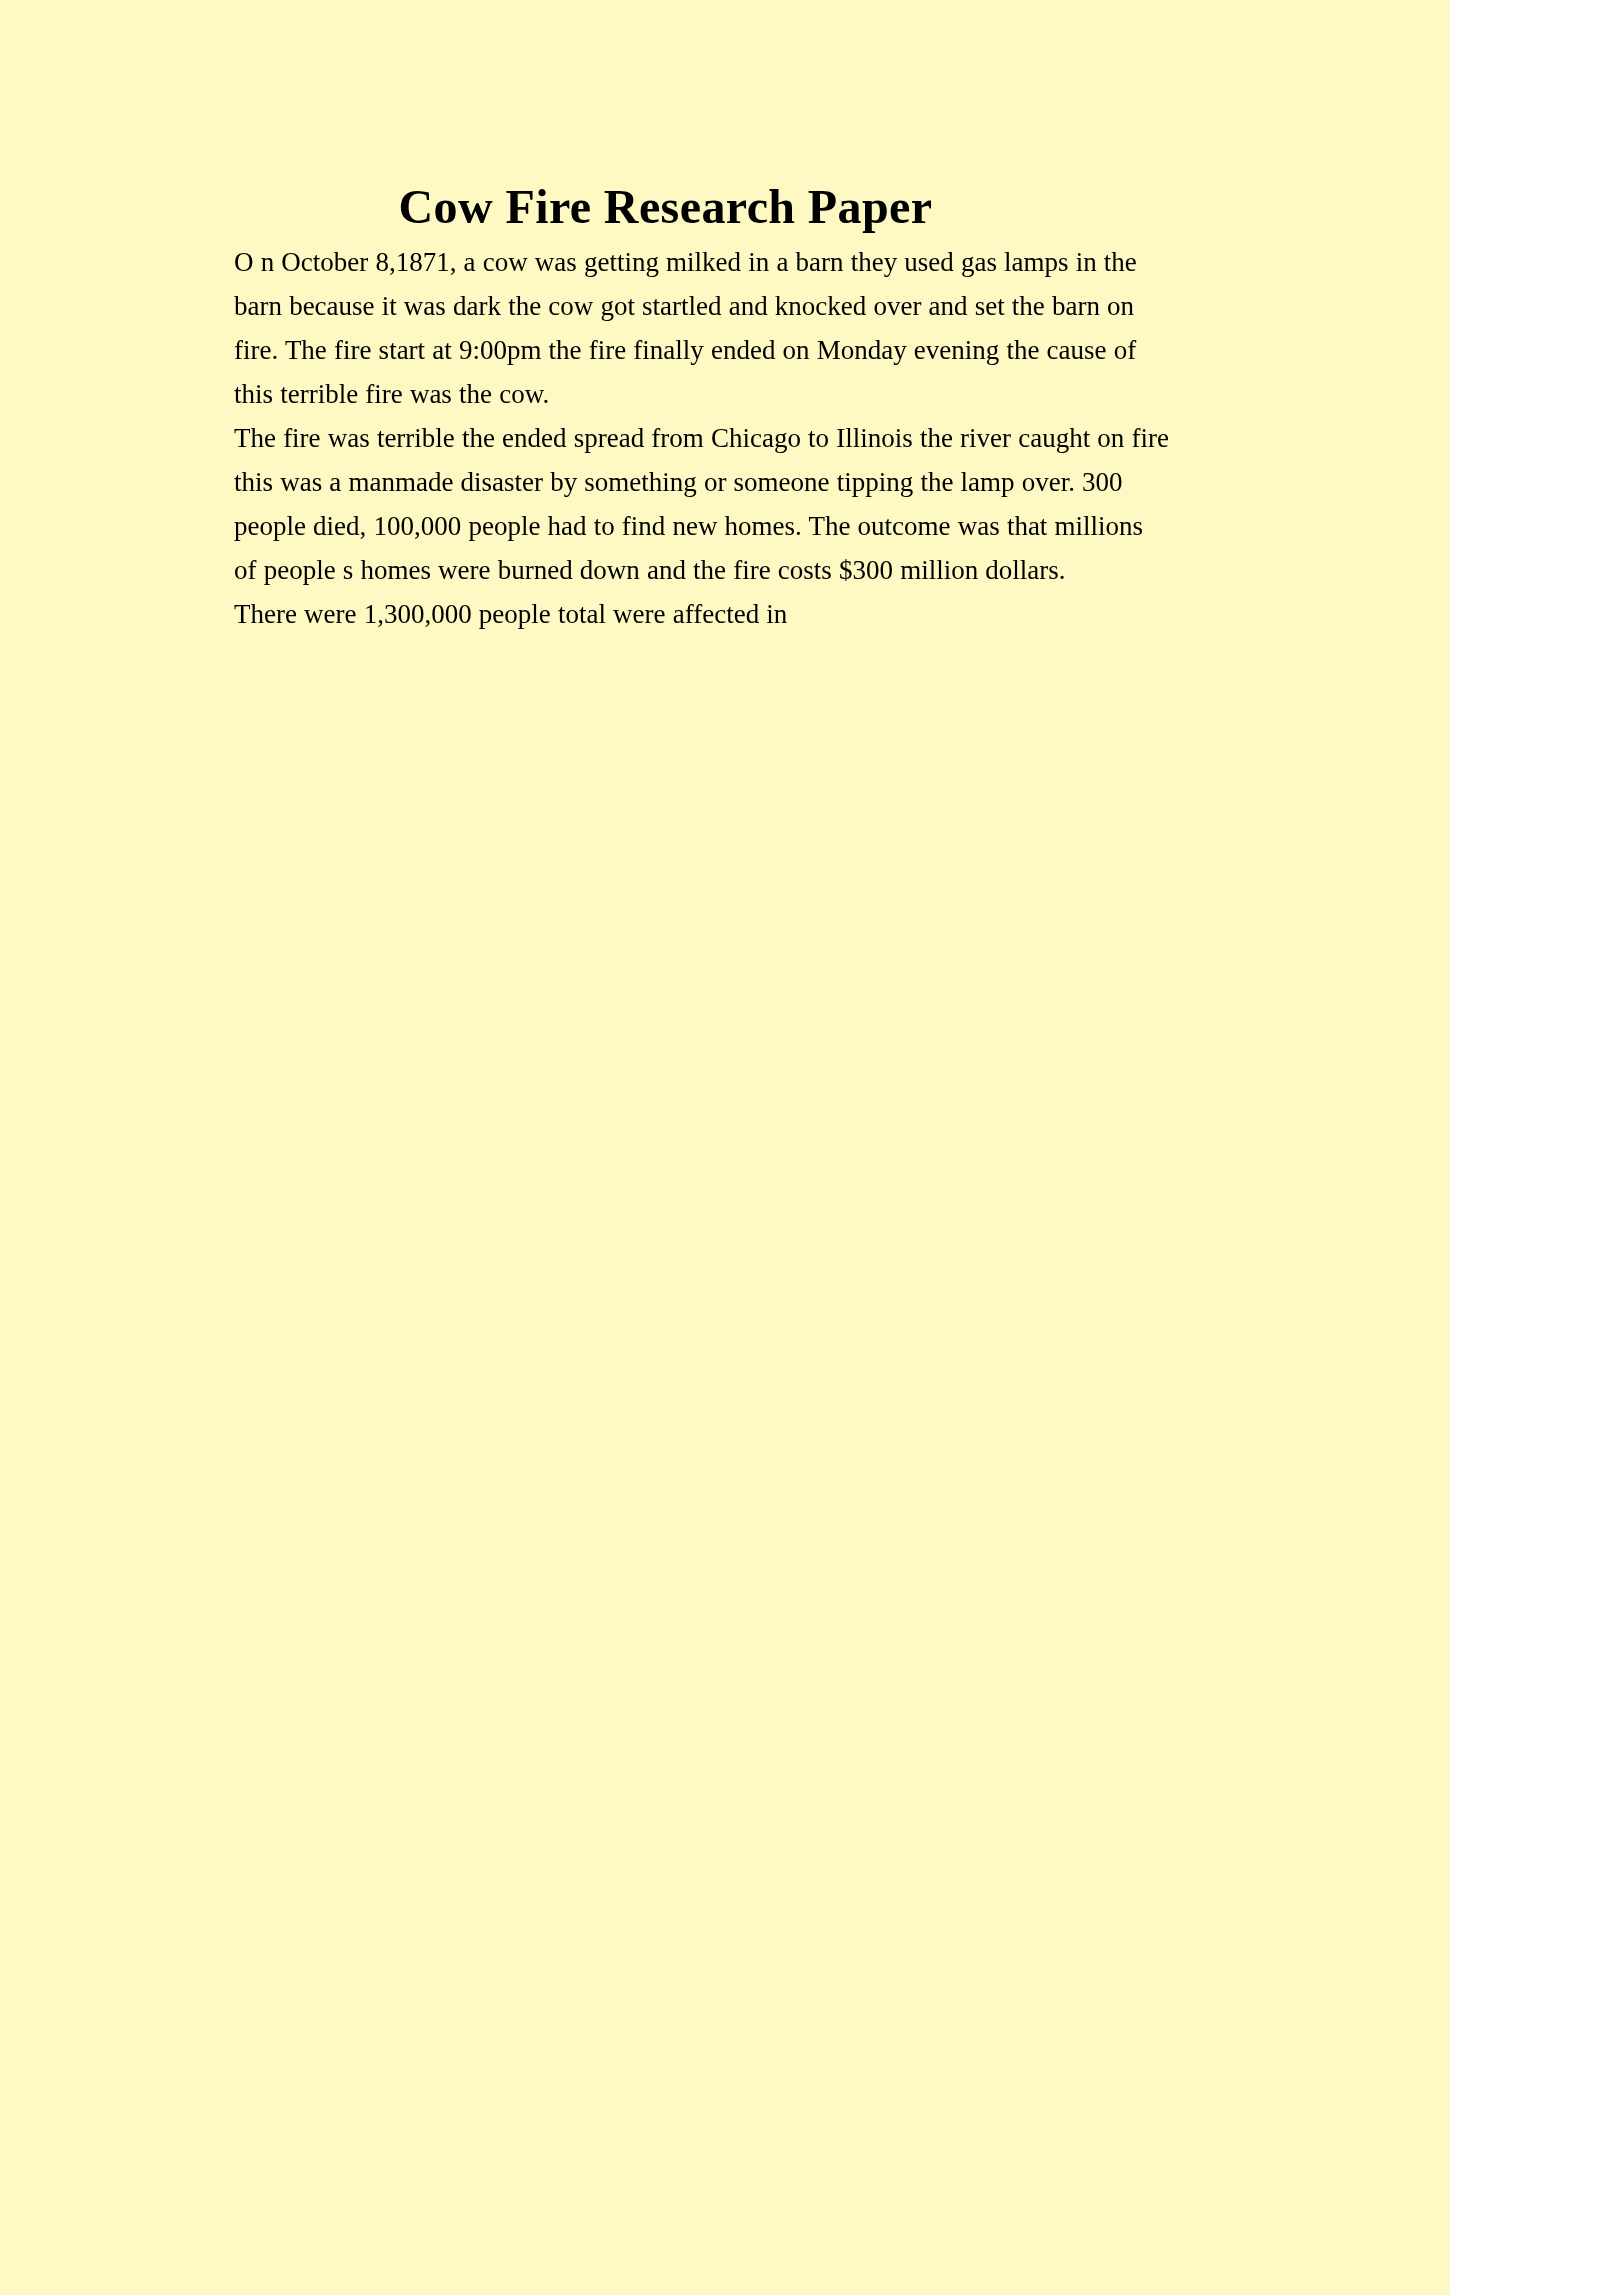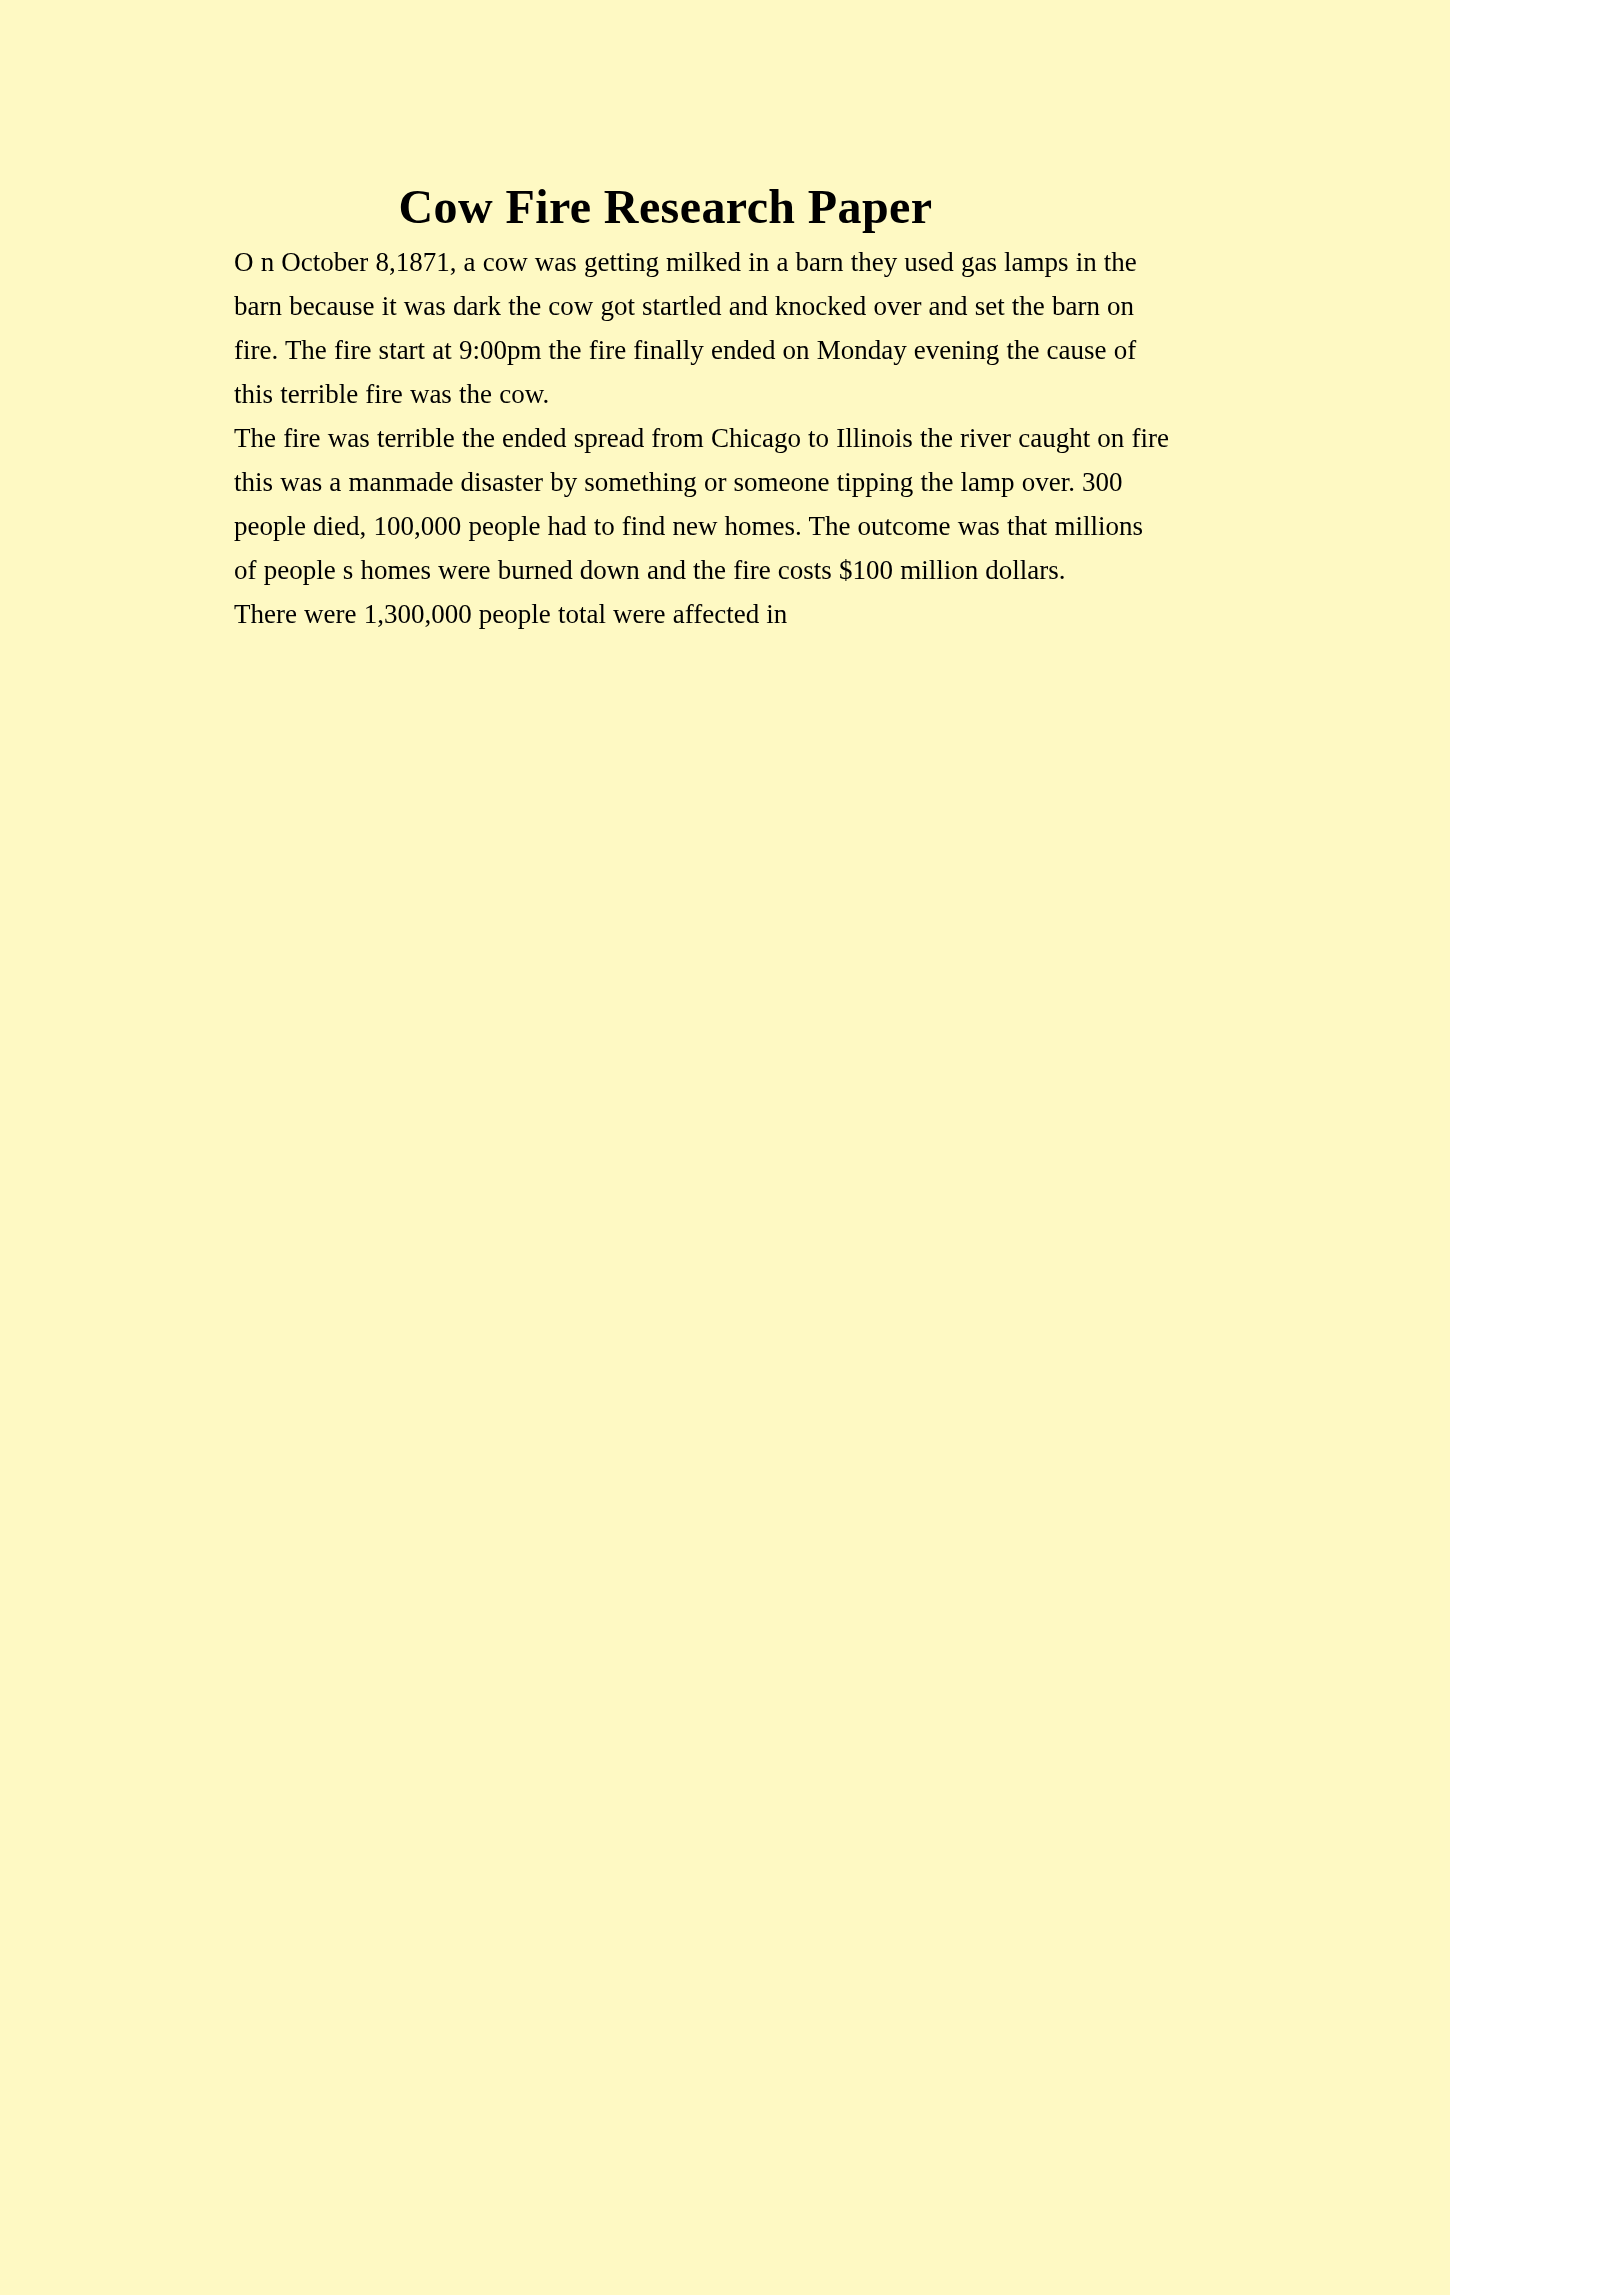--- a/index.html
+++ b/index.html
@@ -75,21 +75,21 @@
       <span class="tline">O n October 8,1871, a cow was getting milked in a barn they used gas lamps in the</span>
       <span class="tline">barn because it was dark the cow got startled and knocked over and set the barn on</span>
       <span class="tline">fire. The fire start at 9:00pm the fire finally ended on Monday evening the cause of</span>
       <span class="tline">this terrible fire was the cow.</span>
     </p>
 
     <p class="para">
       <span class="tline">The fire was terrible the ended spread from Chicago to Illinois the river caught on fire</span>
       <span class="tline">this was a manmade disaster by something or someone tipping the lamp over. 300</span>
       <span class="tline">people died, 100,000 people had to find new homes. The outcome was that millions</span>
-      <span class="tline">of people s homes were burned down and the fire costs $100 million dollars.</span>
+      <span class="tline">of people s homes were burned down and the fire costs $300 million dollars.</span>
     </p>
 
     <p class="para">
       <span class="tline">There were 1,300,000 people total were affected in</span>
     </p>
 
   </div>
 
 </div>
 

